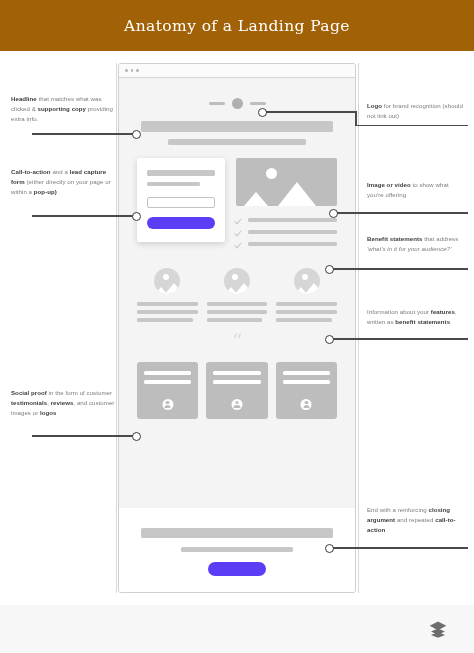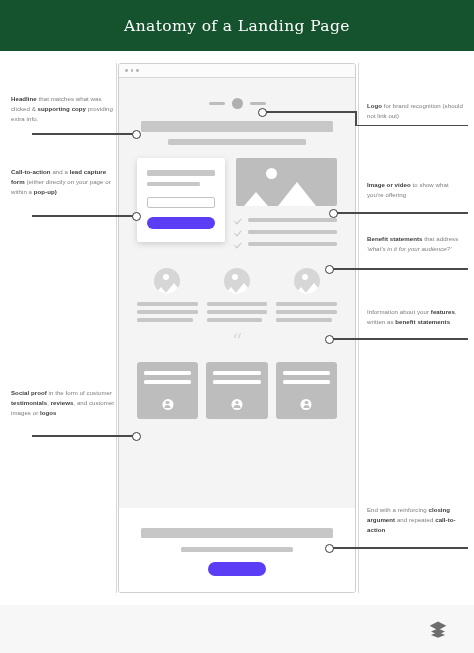--- a/index.html
+++ b/index.html
@@ -7,21 +7,21 @@
     width: 474px; height: 653px;
     font-family: "Liberation Sans", sans-serif;
     background: #ffffff;
     overflow: hidden;
   }
   .page { position: relative; width: 474px; height: 653px; background: #ffffff; }
 
   
   .header {
     position: absolute; left: 0; top: 0; width: 474px; height: 51px;
-    background: #14532d;
+    background: #a16207;
     display: flex; align-items: center; justify-content: center;
   }
   .header-title {
     color: #ffffff;
     font-family: "DejaVu Serif", serif;
     font-size: 15.5px;
     letter-spacing: .4px;
     font-weight: 400;
   }
 

